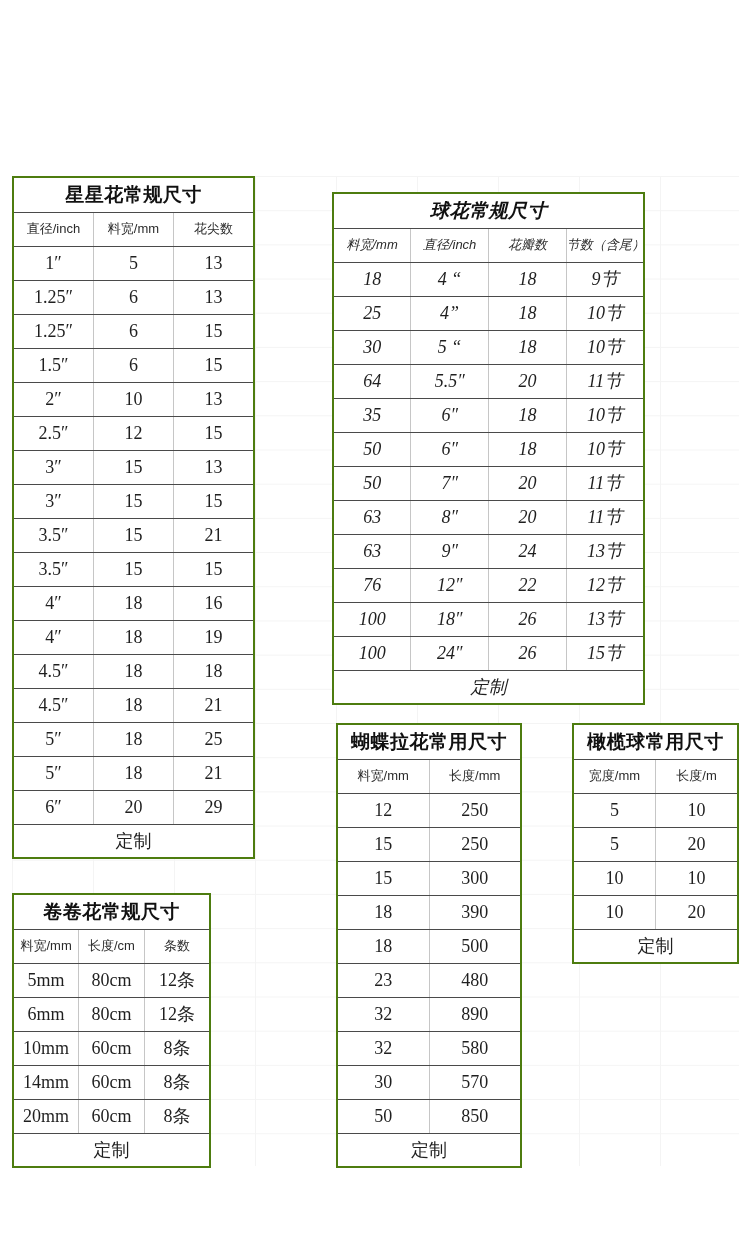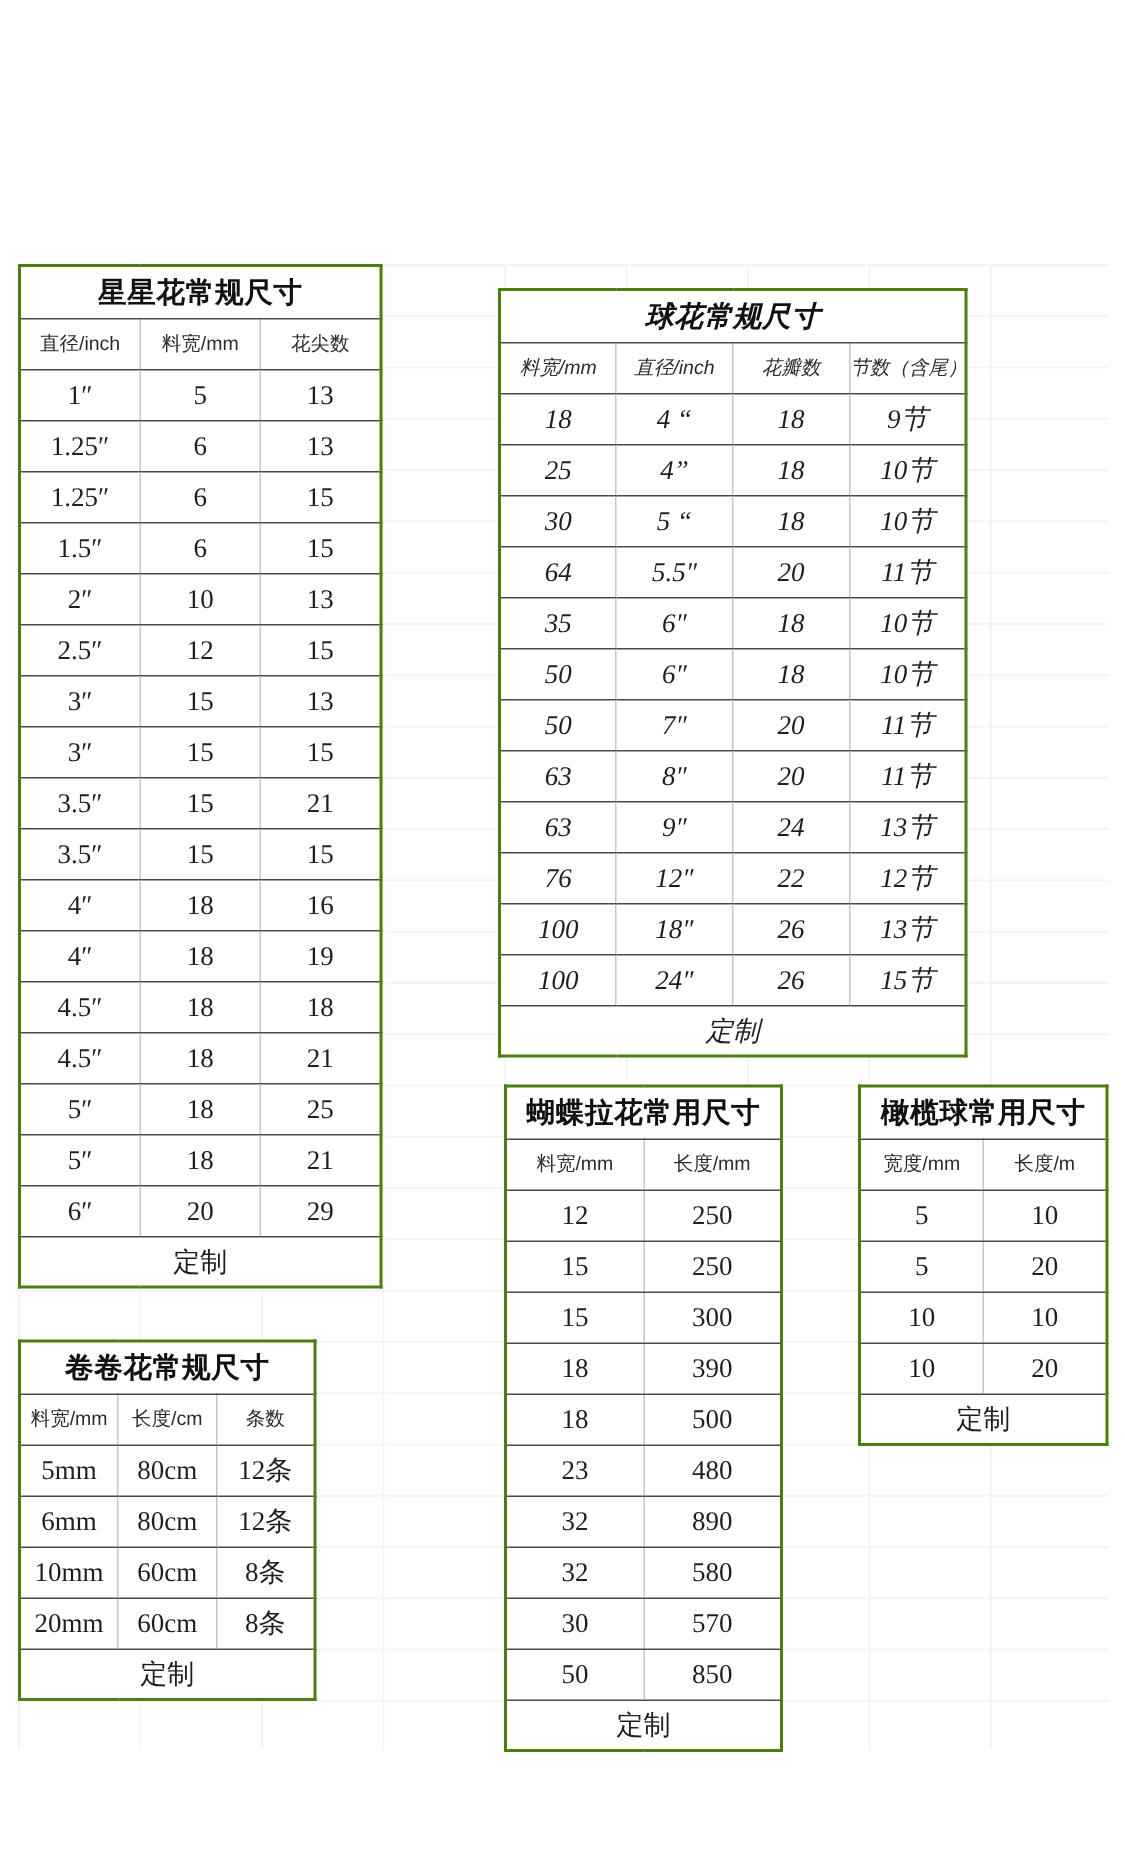--- a/index.html
+++ b/index.html
@@ -364,20 +364,25 @@
           <td class="data">6mm</td>
           <td class="data">80cm</td>
           <td class="data">12条</td>
         </tr>
         <tr>
           <td class="data">10mm</td>
           <td class="data">60cm</td>
           <td class="data">8条</td>
         </tr>
         <tr>
+          <td class="data">14mm</td>
+          <td class="data">60cm</td>
+          <td class="data">8条</td>
+        </tr>
+        <tr>
           <td class="data">20mm</td>
           <td class="data">60cm</td>
           <td class="data">8条</td>
         </tr>
         <tr>
           <td class="data footer" colspan="3">定制</td>
         </tr>
       </tbody>
     </table>
 </div>

